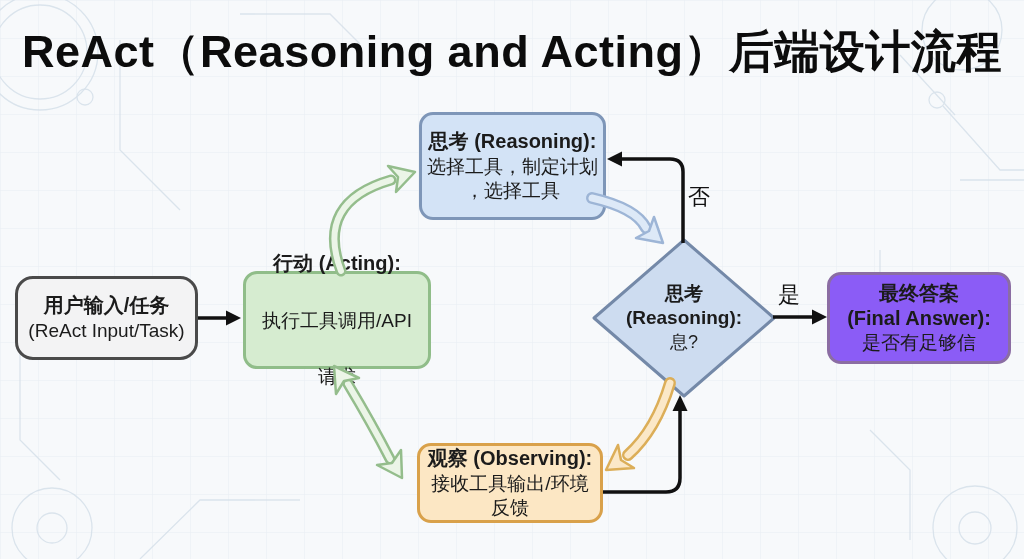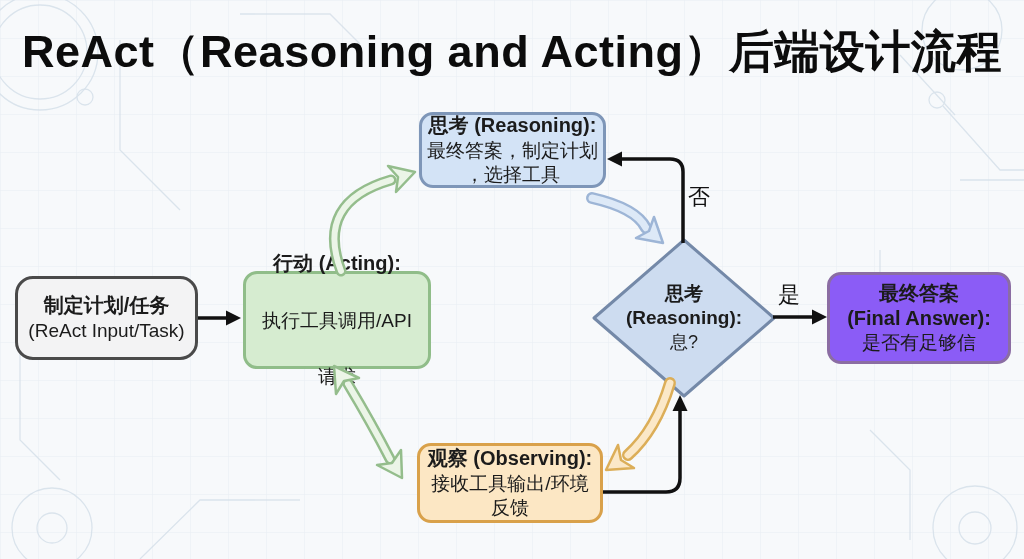--- a/index.html
+++ b/index.html
@@ -15,21 +15,21 @@
   }
   .node{
     position:absolute; box-sizing:border-box; border:3px solid #888;
     border-radius:14px; display:flex; flex-direction:column;
     align-items:center; justify-content:center; text-align:center;
     font-size:19px; line-height:1.27; color:#1b1b1b;
   }
   .node .t{font-weight:bold; font-size:20px;}
   .n-user{left:15px; top:276px; width:183px; height:84px; background:#f3f3f4; border-color:#4a4a4a; border-radius:18px;}
   .n-acting{left:243px; top:271px; width:188px; height:98px; background:#d6ecd0; border-color:#90bd89;gap:32px;}
-  .n-reasoning{left:419px; top:112px; width:187px; height:76px; background:#d3e3f6; border-color:#7e96b8;}
+  .n-reasoning{left:419px; top:112px; width:187px; height:108px; background:#d3e3f6; border-color:#7e96b8;}
   .n-observing{left:417px; top:443px; width:186px; height:80px; background:#fce7c4; border-color:#d9a14a;}
   .n-final{left:827px; top:272px; width:184px; height:92px; background:#8b5cf6; border-color:#8b6da3;}
   .diamond-text{
     position:absolute; left:606px; top:252px; width:156px; height:132px;
     display:flex; flex-direction:column; align-items:center; justify-content:center;
     text-align:center; font-size:18px; line-height:1.3; color:#1b1b1b;
   }
   .diamond-text .t{font-weight:bold; font-size:19px;}
   .edge-label{
     position:absolute; font-size:22px; color:#111;
@@ -71,33 +71,33 @@
     </g>
   </svg>
 
   <svg width="1024" height="559">
     <polygon points="684,240 774,318 684,396 594,318" fill="#cddcf0" stroke="#7489a8" stroke-width="3" stroke-linejoin="round"></polygon>
   </svg>
 
   <div class="title">ReAct（Reasoning and Acting）后端设计流程</div>
 
   <div class="node n-user">
-    <div class="t">制定计划/任务</div>
+    <div class="t">用户输入/任务</div>
     <div>(ReAct Input/Task)</div>
   </div>
 
   <div class="node n-acting">
     <div class="t">行动 (Acting):</div>
     <div>执行工具调用/API</div>
     <div>请求</div>
   </div>
 
   <div class="node n-reasoning">
     <div class="t">思考 (Reasoning):</div>
-    <div>最终答案，制定计划</div>
+    <div>选择工具，制定计划</div>
     <div>，选择工具</div>
   </div>
 
   <div class="node n-observing">
     <div class="t">观察 (Observing):</div>
     <div>接收工具输出/环境</div>
     <div>反馈</div>
   </div>
 
   <div class="node n-final">

